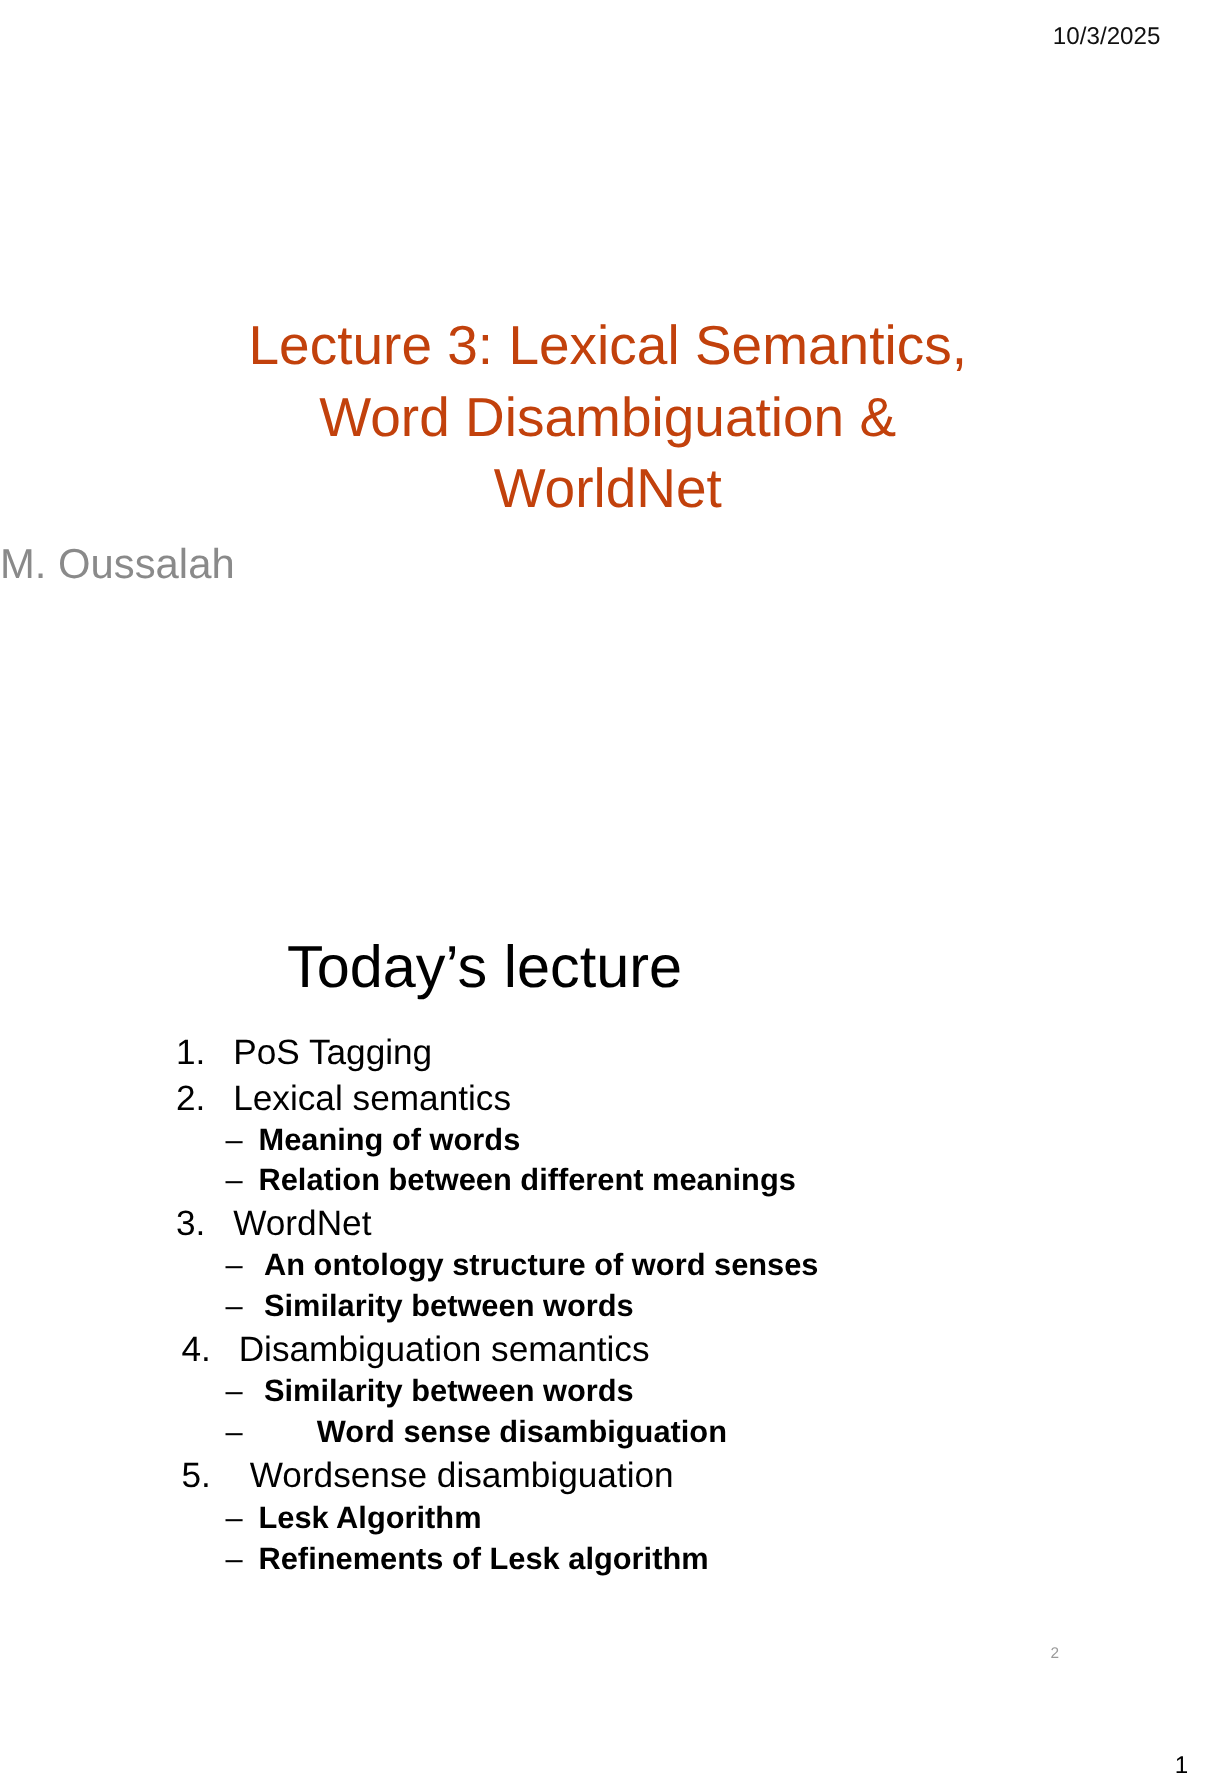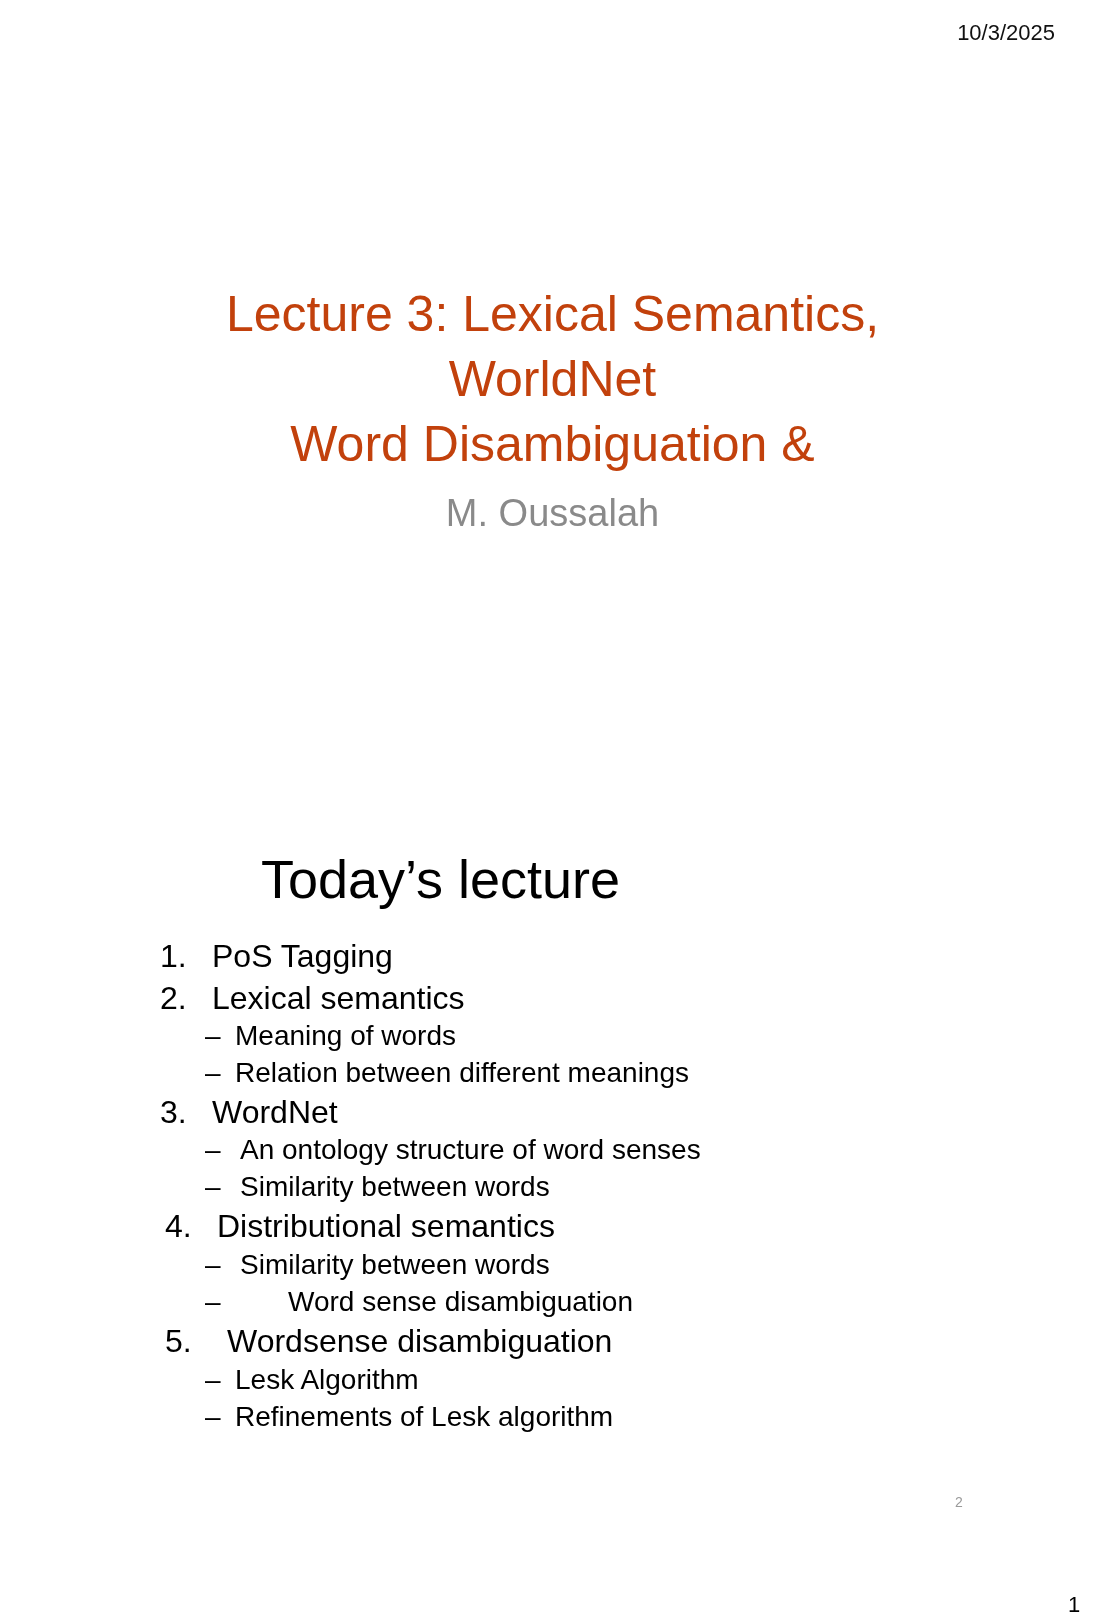--- a/index.html
+++ b/index.html
@@ -8,46 +8,46 @@
       font-family: "Liberation Sans", sans-serif; color: #000;
     }
     .abs { position: absolute; }
     .date { top: 20px; right: 50px; font-size: 22px; color: #111; }
     .title {
       top: 282px; left: 0; width: 1105px; text-align: center;
       font-size: 50px; line-height: 65px; color: #c2410c;
     }
     .title div { white-space: nowrap; }
     .author {
-      top: 492px; left: 0; width: 1105px; text-align: center;
+      top: 492px; left: 0; width: 1105px; 
       font-size: 38px; color: #8a8a8a;
     }
     .slide2-title {
       top: 848px; left: 0; width: 881px; text-align: center;
       font-size: 54px; color: #000;
     }
     .outline { top: 958px; left: 0; width: 1105px; }
     .item { position: absolute; font-size: 32px; white-space: nowrap; }
     .item .num { position: absolute; left: 0; }
     .item .txt { position: absolute; }
     .sub { position: absolute; font-size: 28px; white-space: nowrap; }
     .sub .dash { position: absolute; left: 0; }
-    .sub .txt { position: absolute; }
+    .sub .txt { position: absolute; font-weight: bold; }
     .slide-num { top: 1494px; left: 955px; font-size: 14px; color: #9a9a9a; }
     .page-num { top: 1592px; left: 1068px; font-size: 22px; color: #000; }
   </style>
 </head>
 <body>
 
 <div class="abs date">10/3/2025</div>
 
 <div class="abs title">
   <div>Lecture 3: Lexical Semantics,</div>
+  <div>Word Disambiguation &amp;</div>
   <div>WorldNet</div>
-  <div>Word Disambiguation &amp;</div>
 </div>
 <div class="abs author">M. Oussalah</div>
 
 <div class="abs slide2-title">Today’s lecture</div>
 
 <div class="abs outline">
 
   <div class="item" style="top:-20px; left:160px;">
     <span class="num">1.</span>
     <span class="txt" style="left:52px;">PoS Tagging</span>
@@ -74,21 +74,21 @@
     <span class="dash">–</span>
     <span class="txt" style="left:35px;">An ontology structure of word senses</span>
   </div>
   <div class="sub" style="top:213px; left:205px;">
     <span class="dash">–</span>
     <span class="txt" style="left:35px;">Similarity between words</span>
   </div>
 
   <div class="item" style="top:250px; left:165px;">
     <span class="num">4.</span>
-    <span class="txt" style="left:52px;">Distributional semantics</span>
+    <span class="txt" style="left:52px;">Disambiguation semantics</span>
   </div>
   <div class="sub" style="top:291px; left:205px;">
     <span class="dash">–</span>
     <span class="txt" style="left:35px;">Similarity between words</span>
   </div>
   <div class="sub" style="top:328px; left:205px;">
     <span class="dash">–</span>
     <span class="txt" style="left:35px;margin-left:48px;">Word sense disambiguation</span>
   </div>
 

